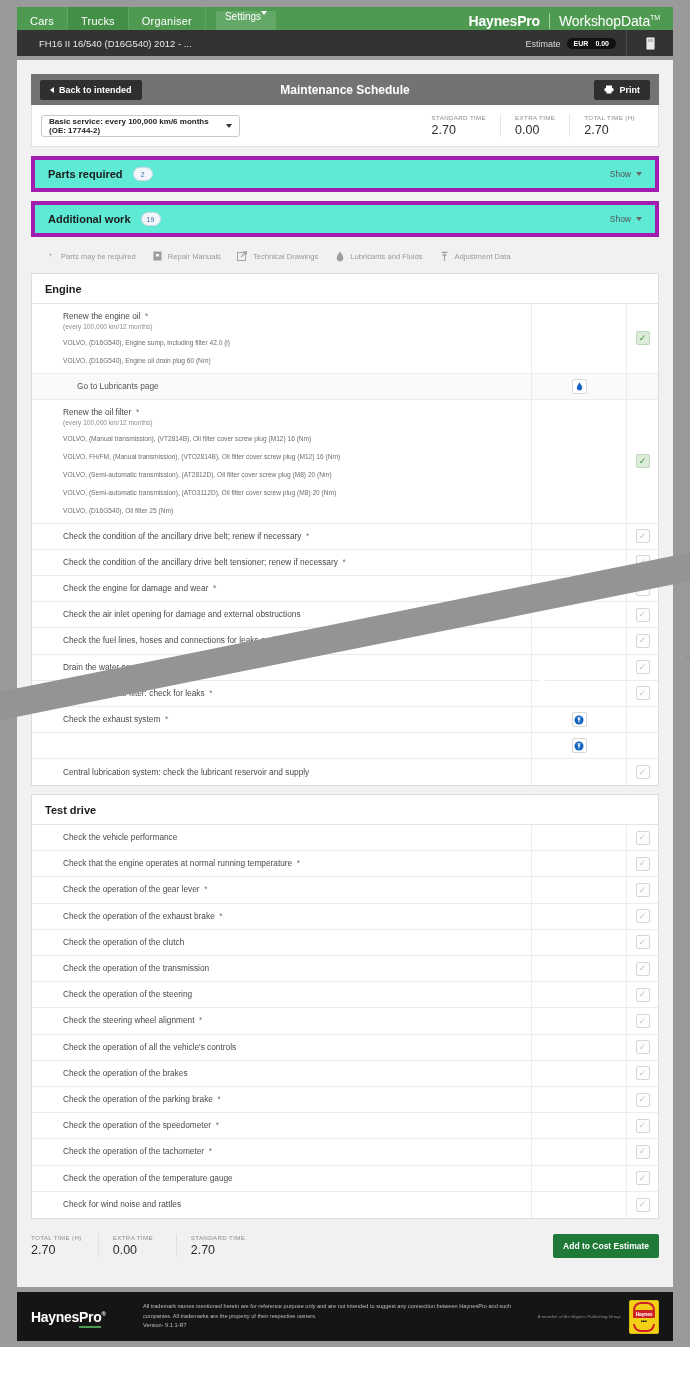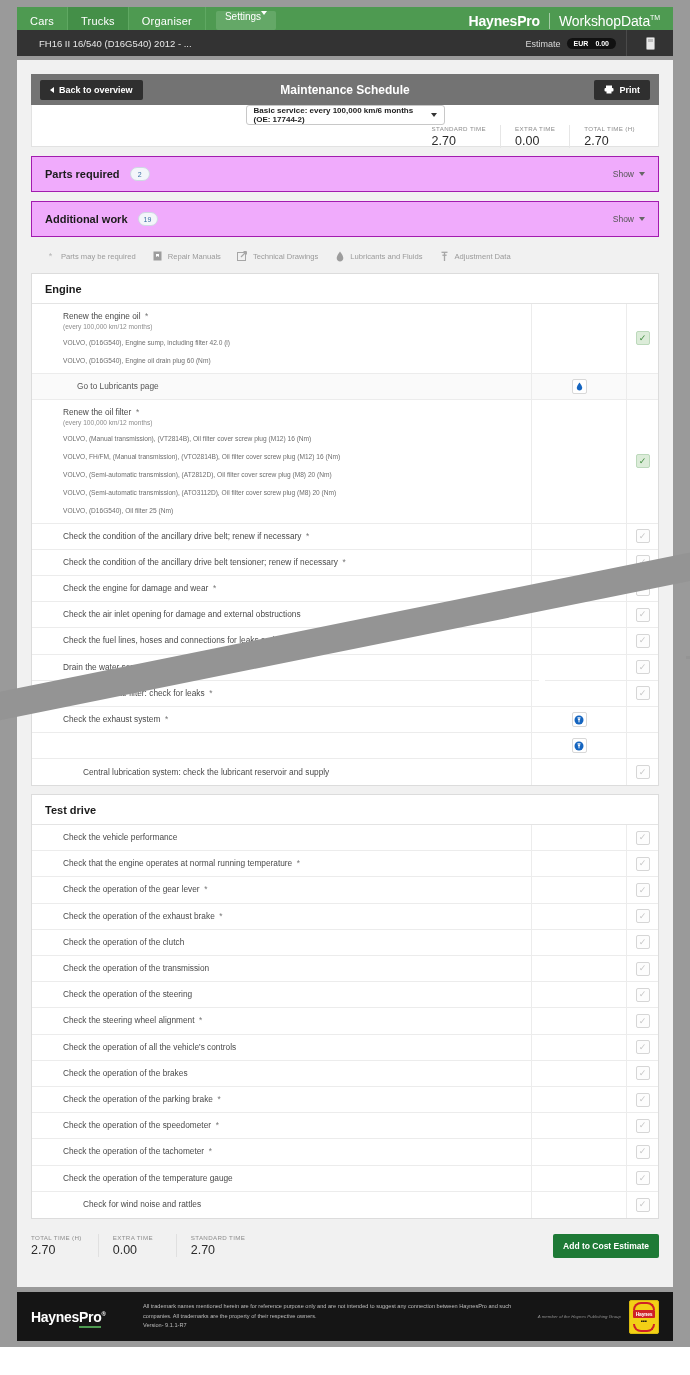--- a/index.html
+++ b/index.html
@@ -138,21 +138,20 @@
     padding: 5px 10px; border-radius: 2px;
     display: flex; align-items: center; gap: 5px;
   }
 
   
   .servicebar {
     margin: 0 14px; background: #ffffff;
     border: 1px solid #e2e2e2; border-top: none;
     height: 42px; display: flex; align-items: center;
     padding: 0 9px;
-    flex-direction: column;
   }
   .service-select {
     border: 1px solid #c8c8c8; border-radius: 3px;
     background: #ffffff;
     height: 22px; width: 199px;
     display: flex; align-items: center; padding: 0 7px;
     font-size: 8px; font-weight: bold; color: #222222;
   }
   .service-select .caret {
     margin-left: auto;
@@ -169,21 +168,21 @@
   .time-col:first-child { border-left: none; }
   .time-label {
     font-size: 6.2px; color: #8d8d8d; letter-spacing: .35px;
     text-transform: uppercase; margin-bottom: 2px;
   }
   .time-value { font-size: 12.5px; color: #2b2b2b; }
 
   
   .card {
     margin: 9px 14px 0 14px;
-    background: #f0abfc; border: 1px solid #a21caf;
+    background: #5eead4; border: 4px solid #a21caf;
     height: 36px; display: flex; align-items: center;
     padding: 0 13px;
   }
   .card-title { font-size: 11px; font-weight: bold; color: #1b1b1b; }
   .badge {
     margin-left: 10px;
     min-width: 20px; height: 14px; border-radius: 8px;
     border: 1px solid #cfd8e3; background: #f3f6fa;
     color: #3b6ea5; font-size: 7px;
     display: flex; align-items: center; justify-content: center;
@@ -227,21 +226,21 @@
     font-size: 11px; font-weight: bold; color: #1b1b1b;
     border-bottom: 1px solid #e4e4e4;
   }
   .row {
     display: flex; align-items: stretch;
     border-bottom: 1px solid #ececec;
     min-height: 26px;
     background: #ffffff;
     padding-left: 13px;
   }
-  .row:last-child { border-bottom: none; margin-left: 20px; }
+  .row:last-child { border-bottom: none; }
   .row.alt { background: #fafafa; }
   .row-main {
     flex: 1 1 auto; padding: 7px 0 7px 18px;
     display: flex; flex-direction: column; justify-content: center;
   }
   .row-text {
     font-size: 8.3px; color: #4a4a4a; line-height: 1.35;
   }
   .row-text .ast { color: #777777; }
   .row-sub {
@@ -425,21 +424,21 @@
         <rect x="2" y="2" width="5" height="3" fill="#bdbdbd"></rect>
       </svg>
     </div>
   </div>
 
   <div class="page">
 
     <div class="pagehead">
       <div class="btn-back">
         <span class="chev-left"></span>
-        <span>Back to overview</span>
+        <span>Back to intended</span>
       </div>
       <div class="pagehead-title">Maintenance Schedule</div>
       <div class="btn-print">
         <svg width="10" height="9" viewBox="0 0 10 9">
           <rect x="2" y="0.5" width="6" height="2.5" fill="#ffffff"></rect>
           <rect x="0.5" y="3" width="9" height="3.5" rx="1" fill="#ffffff"></rect>
           <rect x="2.5" y="6" width="5" height="2.5" fill="#ffffff"></rect>
         </svg>
         <span>Print</span>
       </div>

